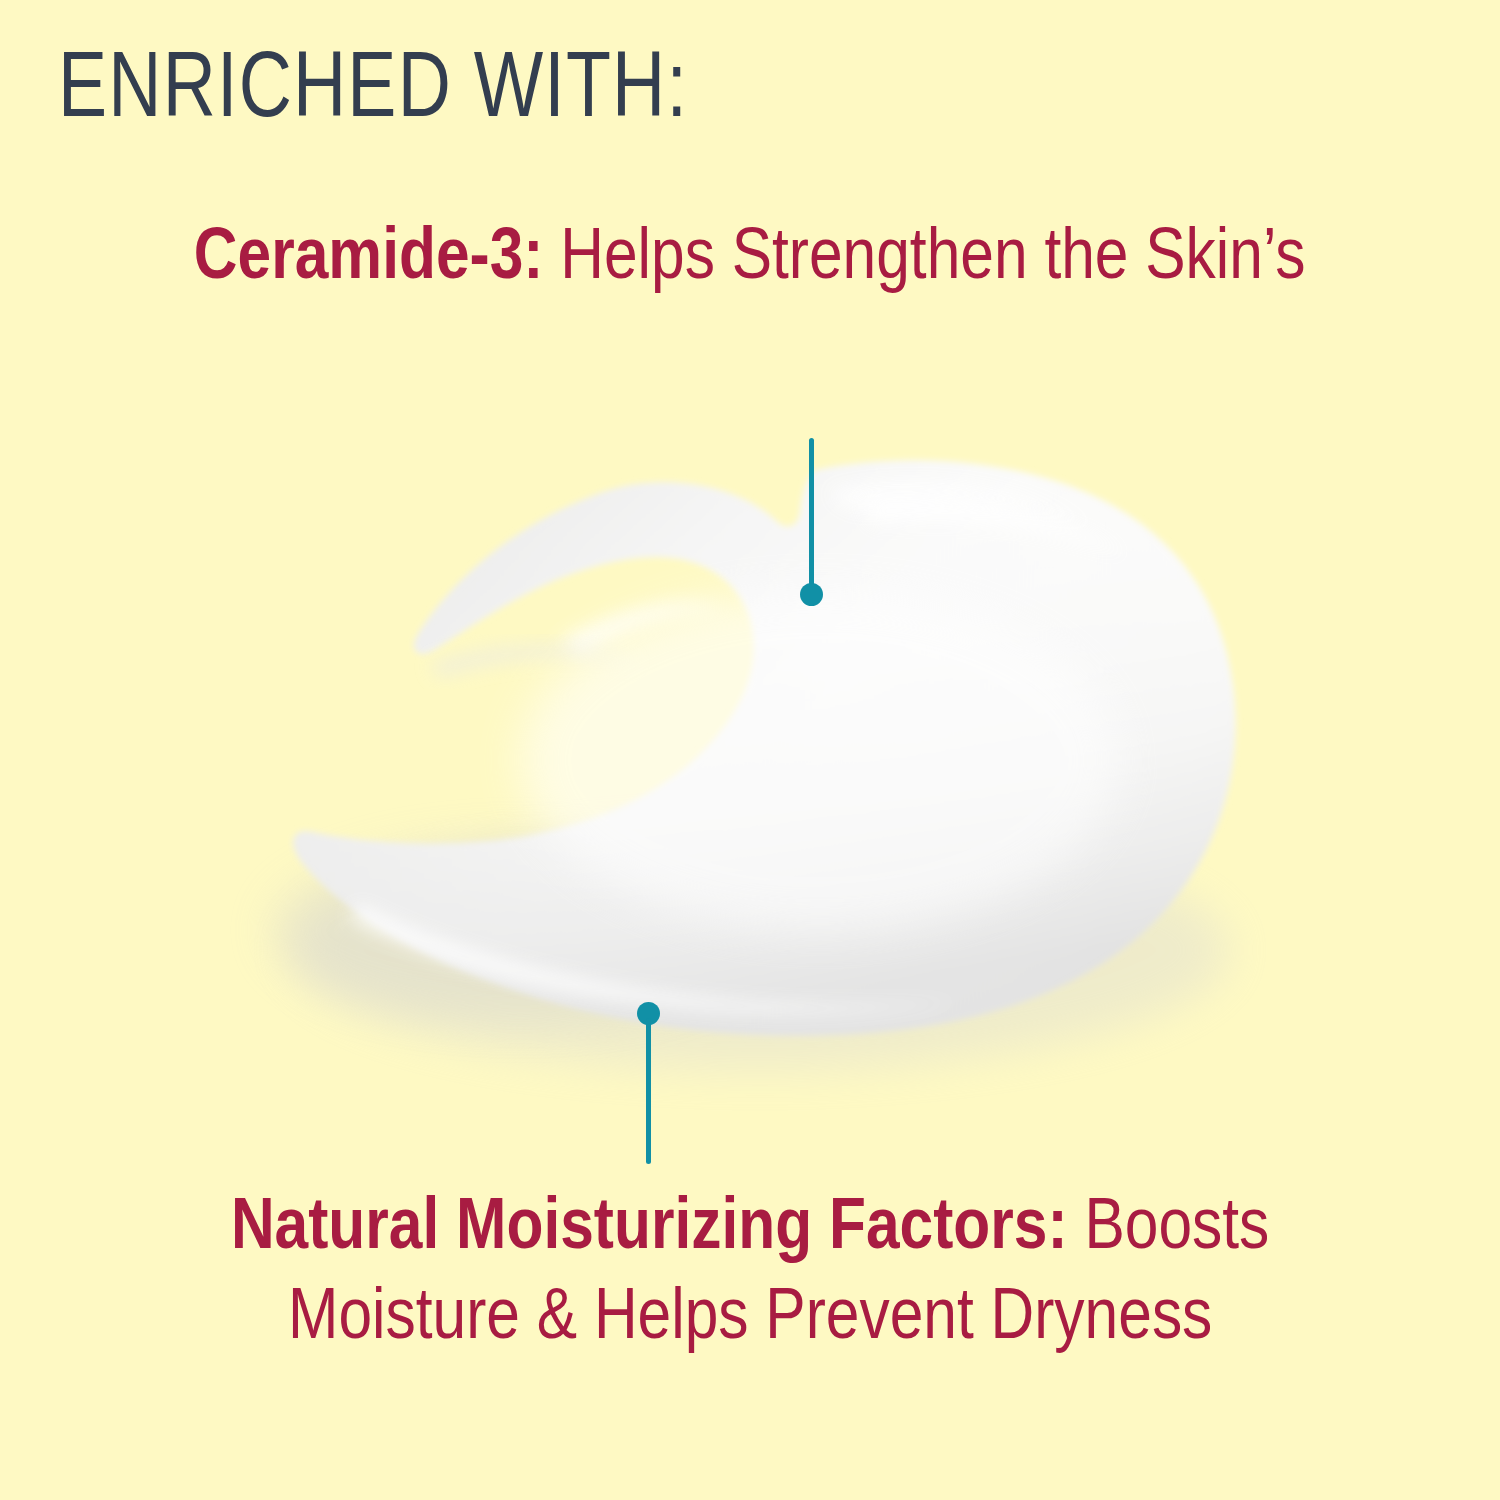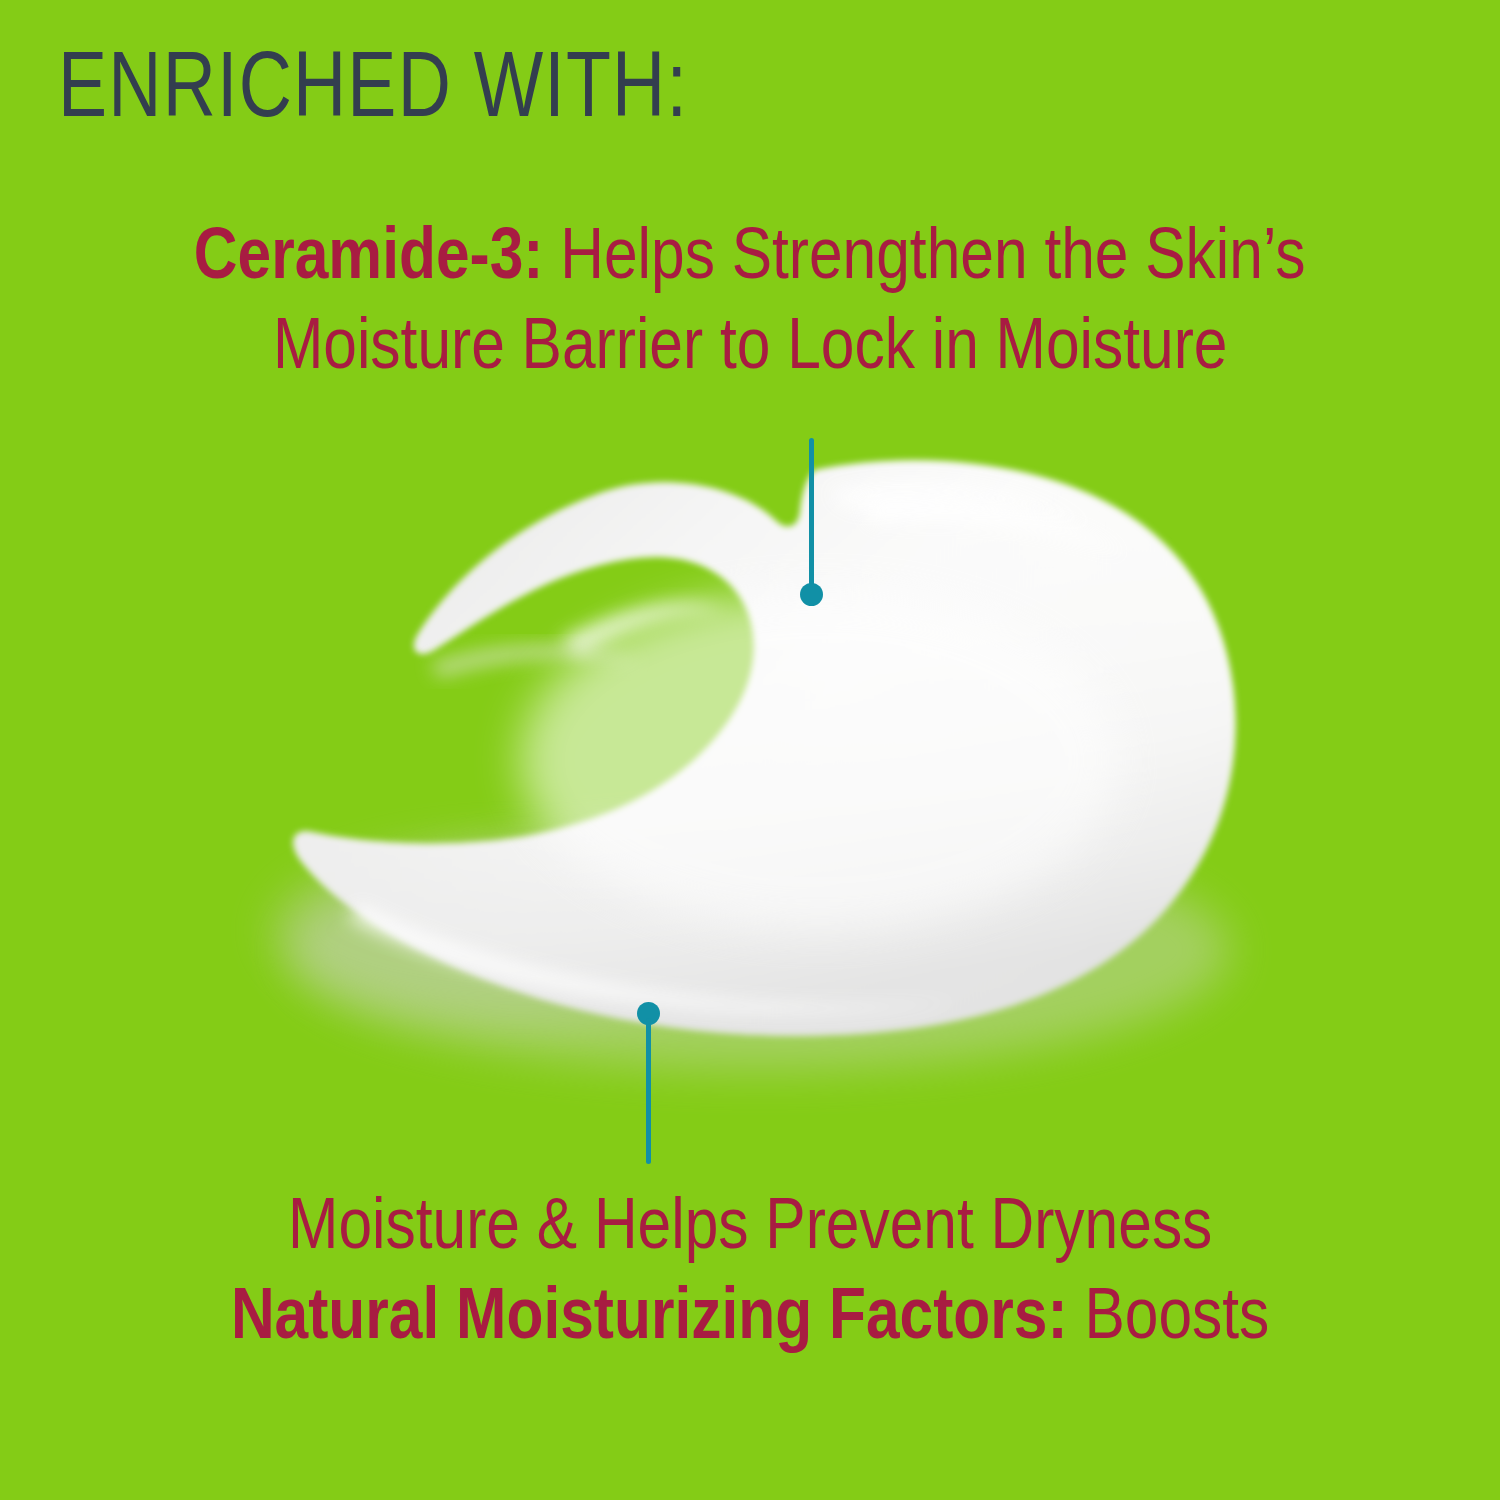--- a/index.html
+++ b/index.html
@@ -4,21 +4,21 @@
 <style>
   html, body {
     margin: 0;
     padding: 0;
     background: #ffffff;
   }
   #page {
     position: relative;
     width: 1500px;
     height: 1500px;
-    background: #84cc16;
+    background: #fef9c3;
     overflow: hidden;
     font-family: "Liberation Sans", "DejaVu Sans", sans-serif;
   }
 
   
   .heading {
     position: absolute;
     left: 58px;
     top: 38px;
     font-family: "Liberation Sans Narrow", "Liberation Sans", sans-serif;
@@ -225,29 +225,26 @@
     <span class="dot"></span>
     <span class="stem"></span>
   </div>
 
   <div class="claim" id="claim-top">
     <span class="line">
       <span class="inner">
         <b>Ceramide-3:</b><span> Helps Strengthen the Skin’s</span>
       </span>
     </span>
-    <span class="line">
-      <span class="inner">Moisture Barrier to Lock in Moisture</span>
-    </span>
   </div>
 
   <div class="claim" id="claim-bottom">
-    <span class="line">
-      <span class="inner">Moisture &amp; Helps Prevent Dryness</span>
-    </span>
     <span class="line">
       <span class="inner">
         <b>Natural Moisturizing Factors:</b><span> Boosts</span>
       </span>
     </span>
+    <span class="line">
+      <span class="inner">Moisture &amp; Helps Prevent Dryness</span>
+    </span>
   </div>
 
 </div>
 
 </body></html>

